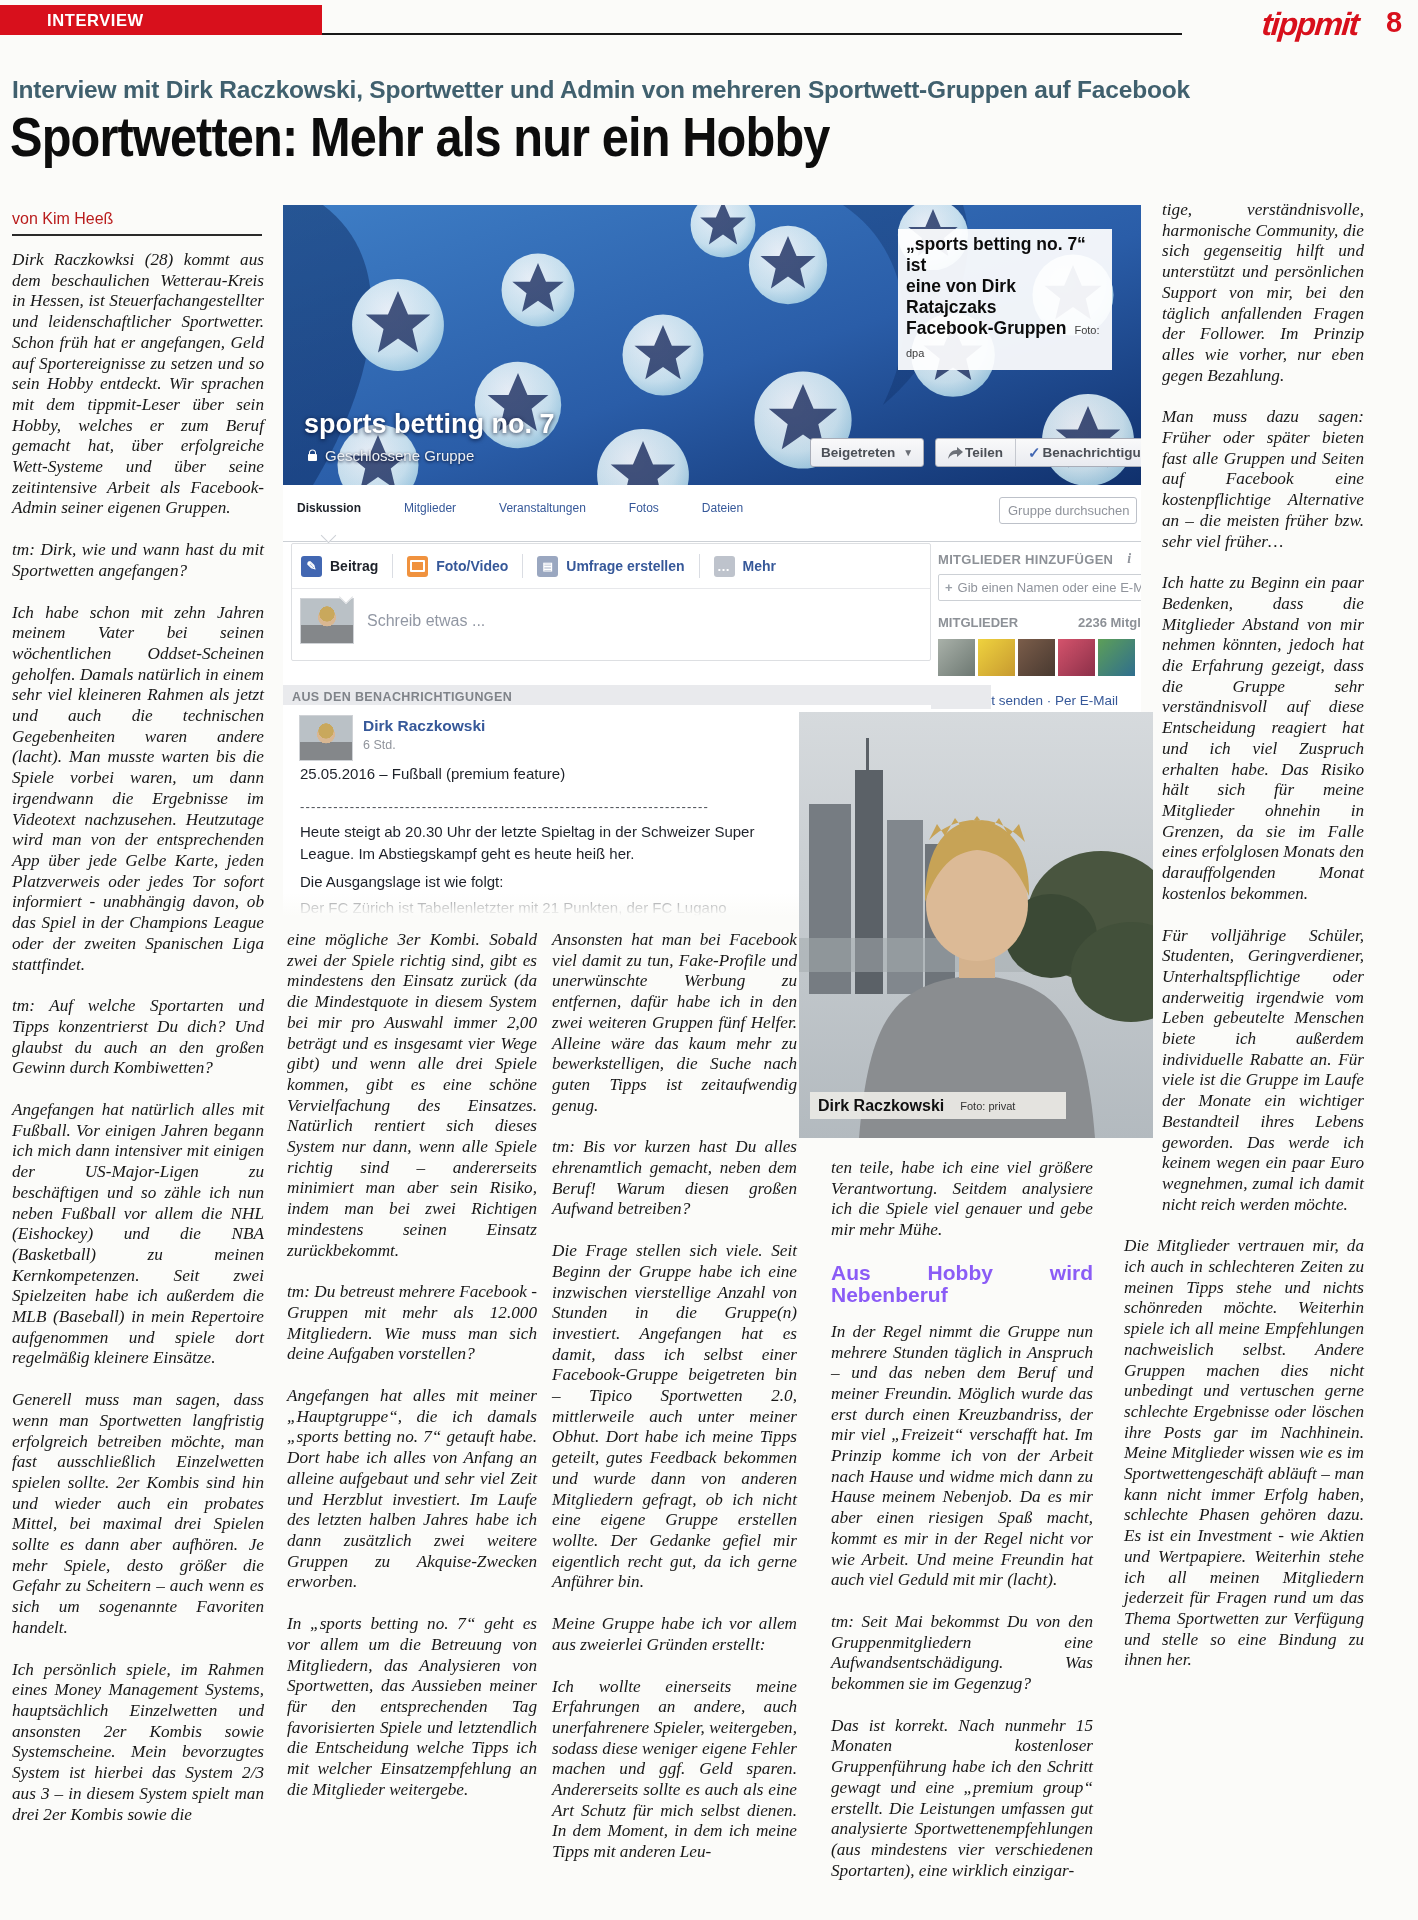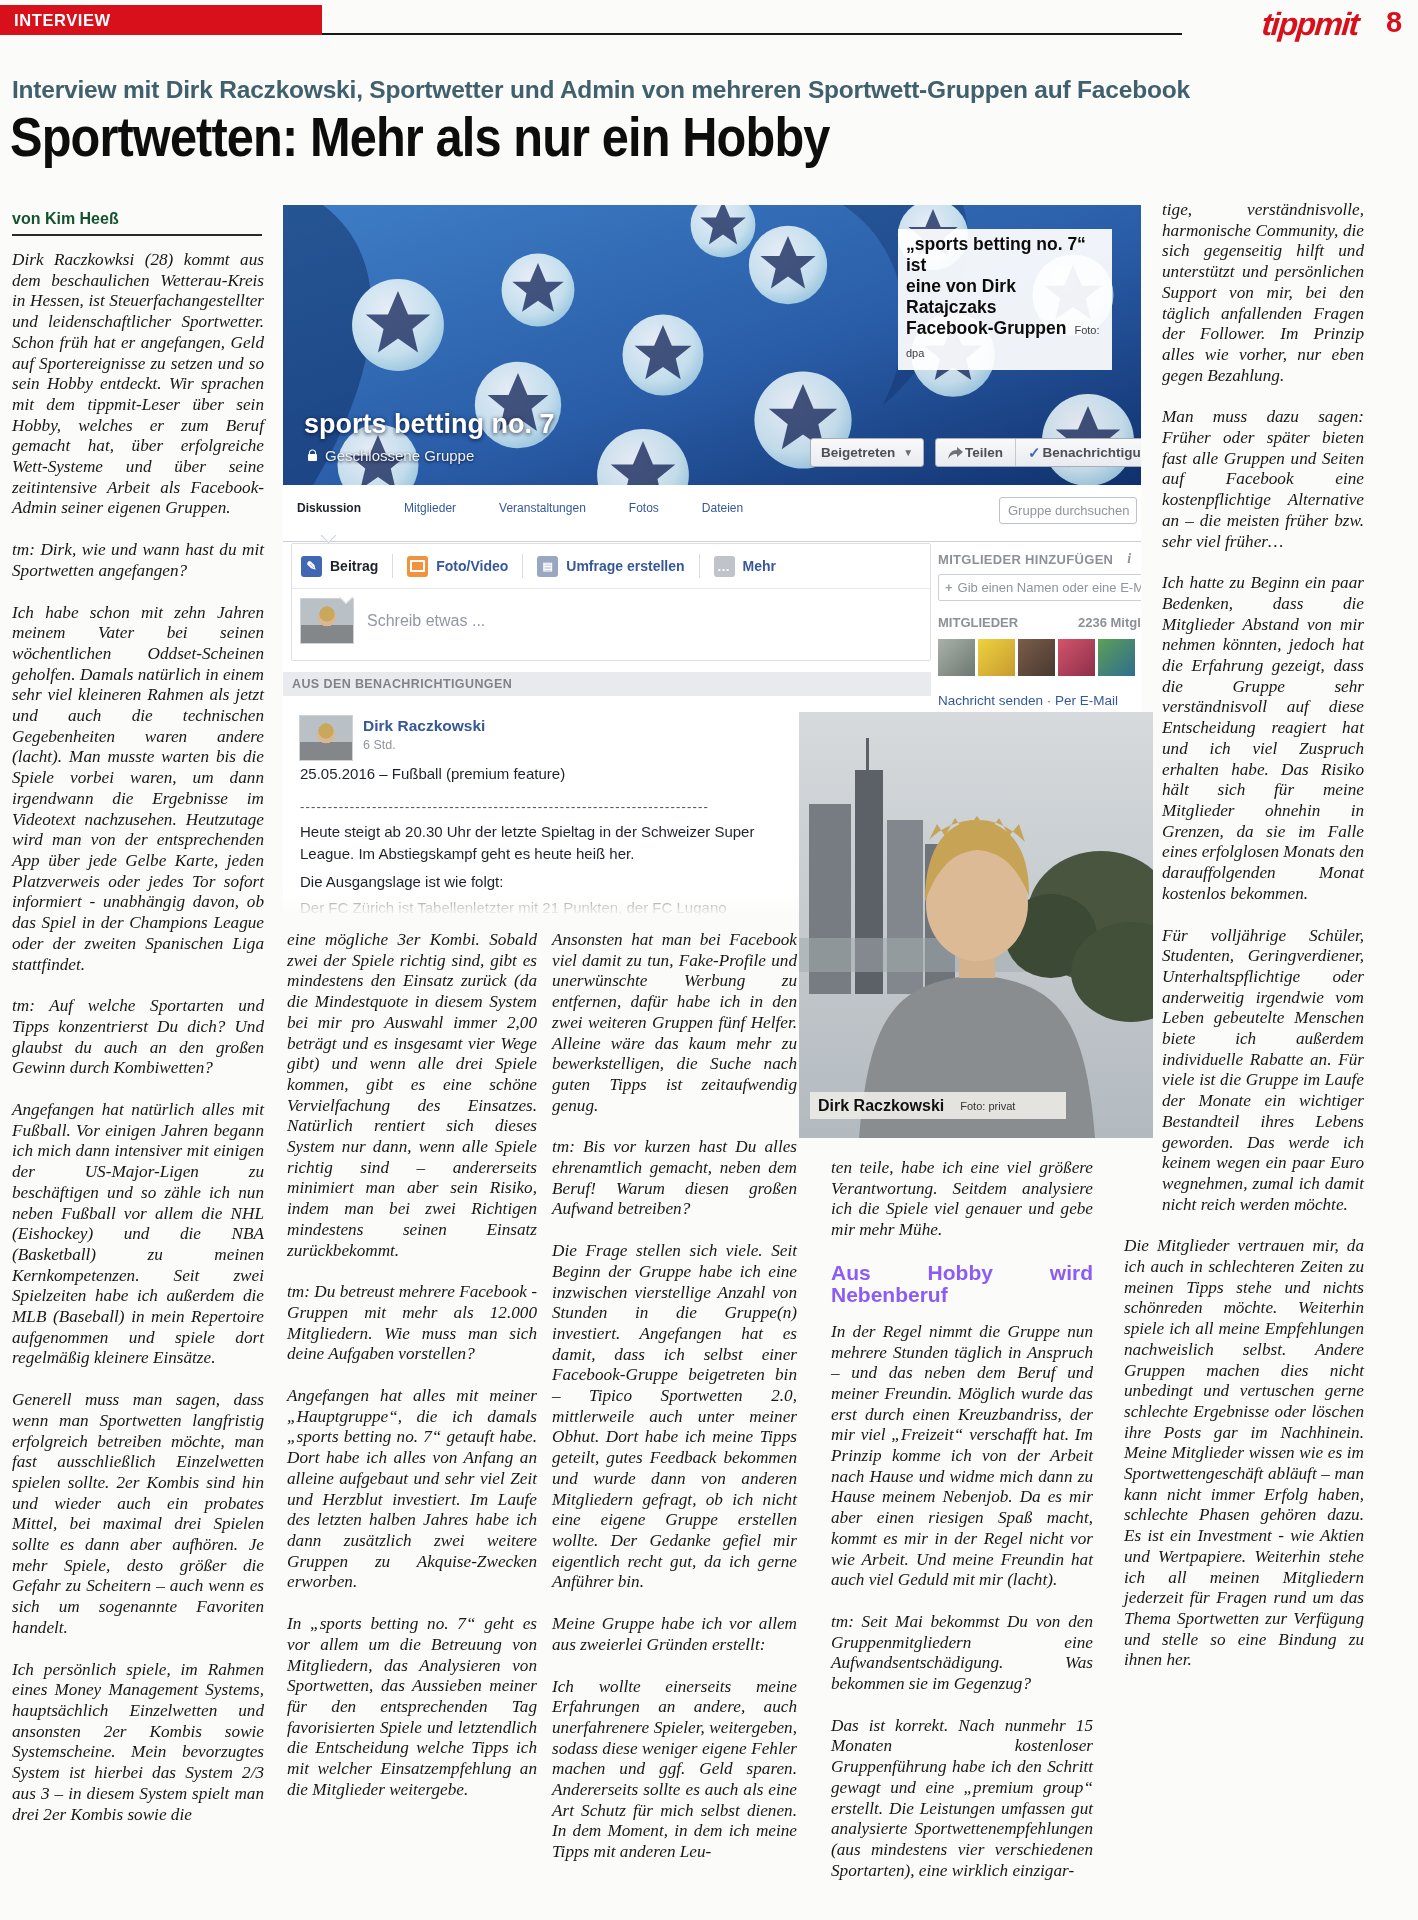--- a/index.html
+++ b/index.html
@@ -3,31 +3,31 @@
 <meta charset="utf-8">
 <style>
   html,body{margin:0;padding:0;}
   body{width:1418px;height:1920px;position:relative;background:#fbfbf9;overflow:hidden;
        font-family:"Liberation Sans",sans-serif;}
   .abs{position:absolute;}
 
   
   #section-bar{left:0;top:5px;width:322px;height:30px;background:#d8101c;}
   #section-bar span{display:block;padding:6px 0 0 14px;color:#fff;font-weight:bold;
-       font-size:16.5px;letter-spacing:.6px;}
+       font-size:16.5px;letter-spacing:.6px;margin-left:33px;}
   #header-rule{left:322px;top:33px;width:860px;height:2px;background:#181818;}
   #logo{left:1262px;top:6px;color:#d8101c;font-weight:bold;font-style:italic;
        font-size:32px;letter-spacing:-1.5px;transform:skewX(-5deg);}
   #page-num{left:1386px;top:6px;color:#d8101c;font-weight:bold;font-size:29px;}
 
   #kicker{left:12px;top:76px;color:#40606e;font-size:24.5px;font-weight:bold;
        white-space:nowrap;letter-spacing:-.2px;}
   #headline{left:10px;top:104px;font-size:56px;font-weight:bold;color:#0d0d0d;
        letter-spacing:-1px;white-space:nowrap;transform:scaleX(.87);transform-origin:0 0;}
-  #byline{left:12px;top:210px;font-size:16px;font-weight:bold;color:#14532d;}
+  #byline{left:12px;top:210px;font-size:16px;font-weight:normal;color:#b91c1c;}
   #byline-rule{left:12px;top:234px;width:250px;height:2px;background:#2a2a2a;}
 
   
   .col{position:absolute;text-align:justify;font-family:"Liberation Serif",serif;
        font-style:italic;font-size:17.2px;line-height:20.7px;color:#171717;}
   .col p{margin:0 0 21px 0;}
   #col1{left:12px;top:250px;width:252px;}
   #col2{left:287px;top:930px;width:250px;}
   #col3{left:552px;top:930px;width:245px;}
   #col4{left:831px;top:1158px;width:262px;}
@@ -89,21 +89,21 @@
   .tile.poll{background:#9aa7c0;font-size:11px;}
   .tile.more{background:#bec3cc;font-weight:bold;font-size:13px;letter-spacing:1px;}
   #write-row{display:flex;align-items:center;gap:13px;padding:9px 0 0 8px;}
   .mini-avatar{width:54px;height:46px;border:1px solid #cfd2d6;box-sizing:border-box;
        background:
         radial-gradient(circle at 50% 34%,#c9a85c 0 19%,rgba(0,0,0,0) 20%),
         radial-gradient(circle at 50% 42%,#d9b792 0 24%,rgba(0,0,0,0) 25%),
         linear-gradient(#bac1c6 0 58%,#84878a 58%);}
   #write-text{font-size:16px;color:#9197a3;}
 
-  #notif-band{position:absolute;left:0;top:467px;width:648px;height:24px;background:#e9eaed;
+  #notif-band{position:absolute;left:0;top:480px;width:708px;height:24px;background:#e9eaed;
        color:#7f8389;font-weight:bold;font-size:12.5px;letter-spacing:.4px;
        padding:5px 0 0 9px;box-sizing:border-box;}
 
   #fb-post{position:absolute;left:0;top:500px;width:648px;height:215px;background:#fff;}
   #post-avatar{position:absolute;left:16px;top:10px;}
   #post-name{position:absolute;left:80px;top:12px;color:#365899;font-weight:bold;
        font-size:15.5px;}
   #post-time{position:absolute;left:80px;top:33px;color:#90949c;font-size:12.5px;}
   .post-line{position:absolute;left:17px;width:470px;font-size:15px;color:#1d2129;
        white-space:nowrap;overflow:hidden;}

